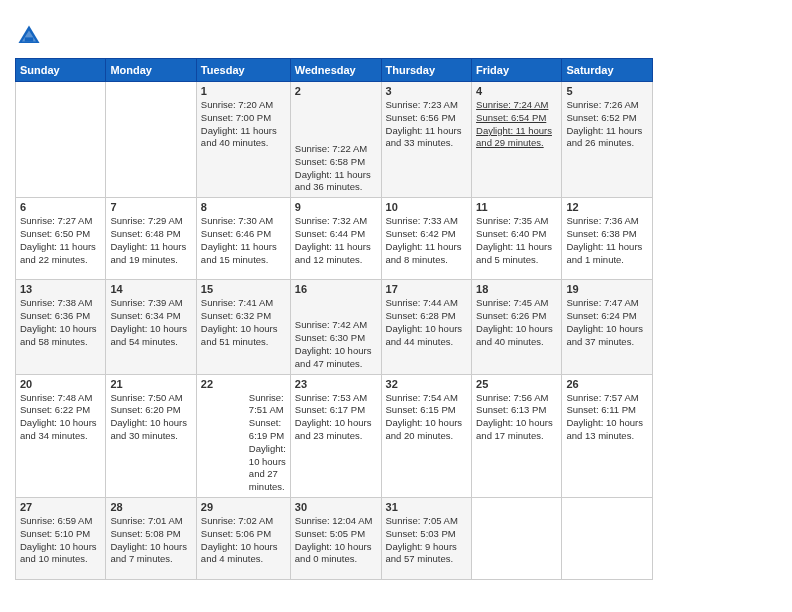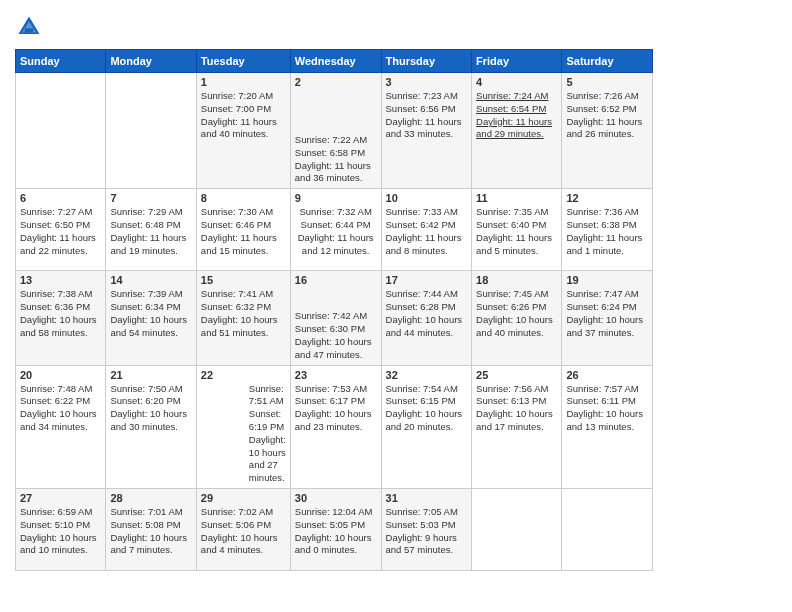--- a/index.html
+++ b/index.html
@@ -7,21 +7,21 @@
       font-family: Arial, sans-serif;
       background: #fff;
       width: 792px;
       height: 612px;
       overflow: hidden;
     }
     .page {
       width: 668px;
       height: 612px;
       background: #fff;
-      padding: 13px 15px;
+      padding: 22px 15px;
     }
     .header {
       display: flex;
       justify-content: space-between;
       align-items: flex-start;
       margin-bottom: 8px;
     }
     .logo {
       display: flex;
       align-items: center;
@@ -174,21 +174,21 @@
 Daylight: 11 hours and 19 minutes.</div>
           </td>
           <td>
             <span class="day-num">8</span>
             <div class="day-info" style="white-space: pre-line;">Sunrise: 7:30 AM
 Sunset: 6:46 PM
 Daylight: 11 hours and 15 minutes.</div>
           </td>
           <td>
             <span class="day-num">9</span>
-            <div class="day-info" style="white-space: pre-line; text-align: center;">Sunrise: 7:32 AM
+            <div class="day-info" style="white-space: pre-line;">Sunrise: 7:32 AM
 Sunset: 6:44 PM
 Daylight: 11 hours and 12 minutes.</div>
           </td>
           <td>
             <span class="day-num">10</span>
             <div class="day-info" style="white-space: pre-line;">Sunrise: 7:33 AM
 Sunset: 6:42 PM
 Daylight: 11 hours and 8 minutes.</div>
           </td>
           <td>

